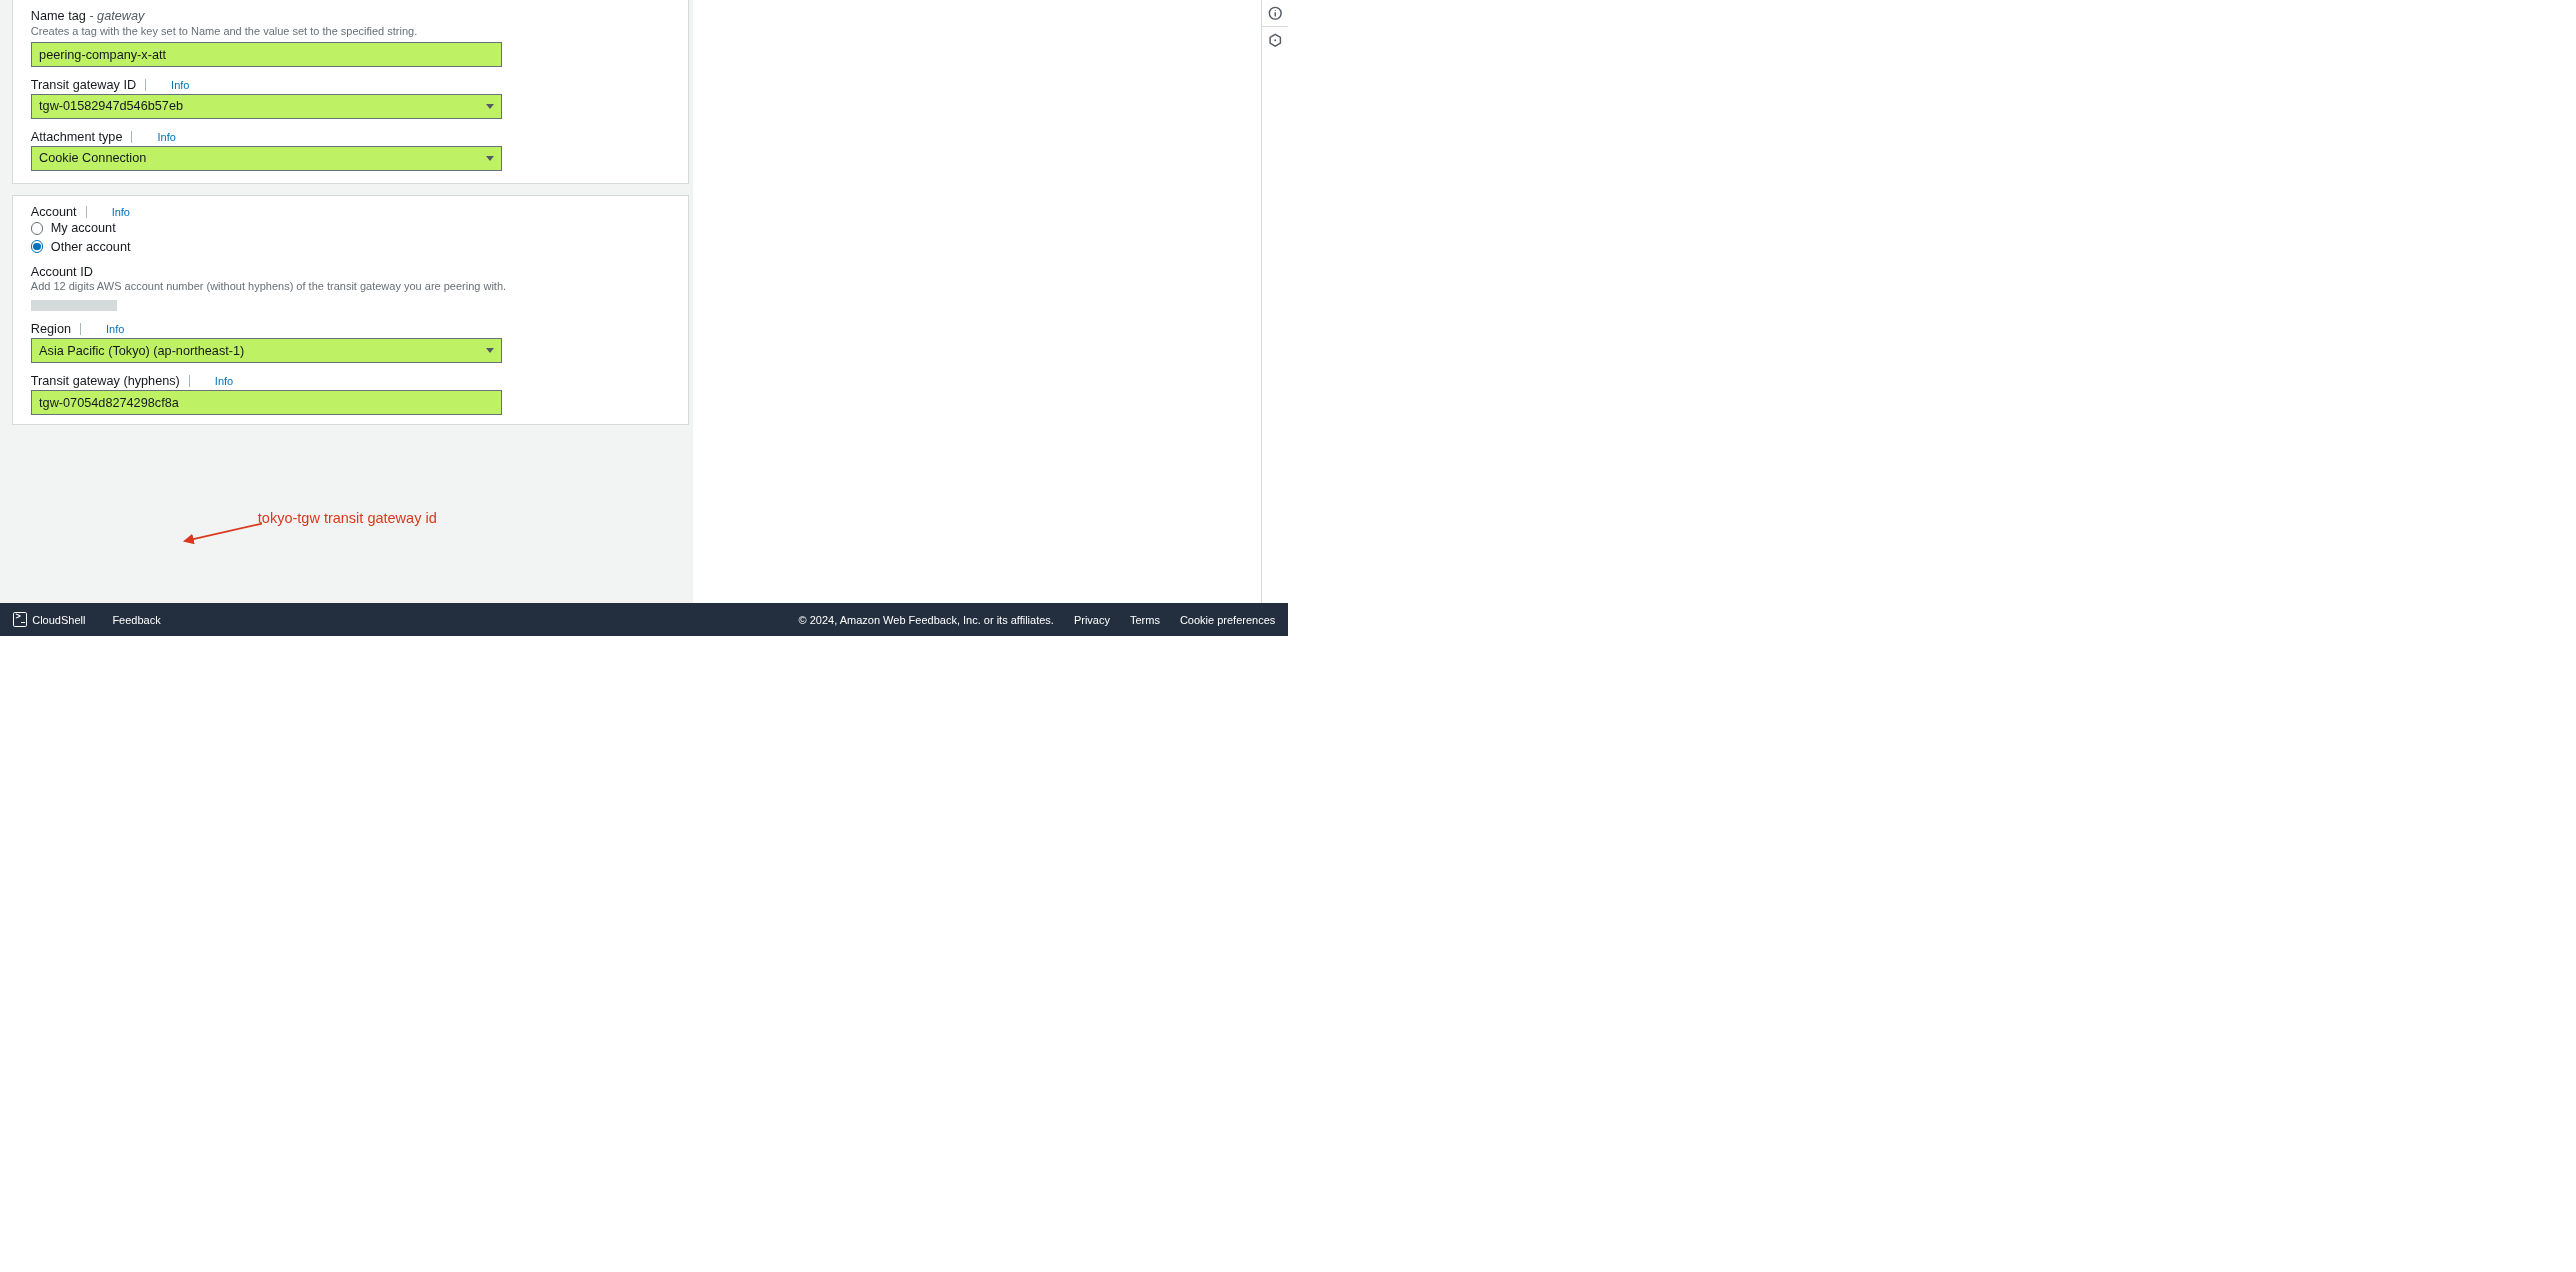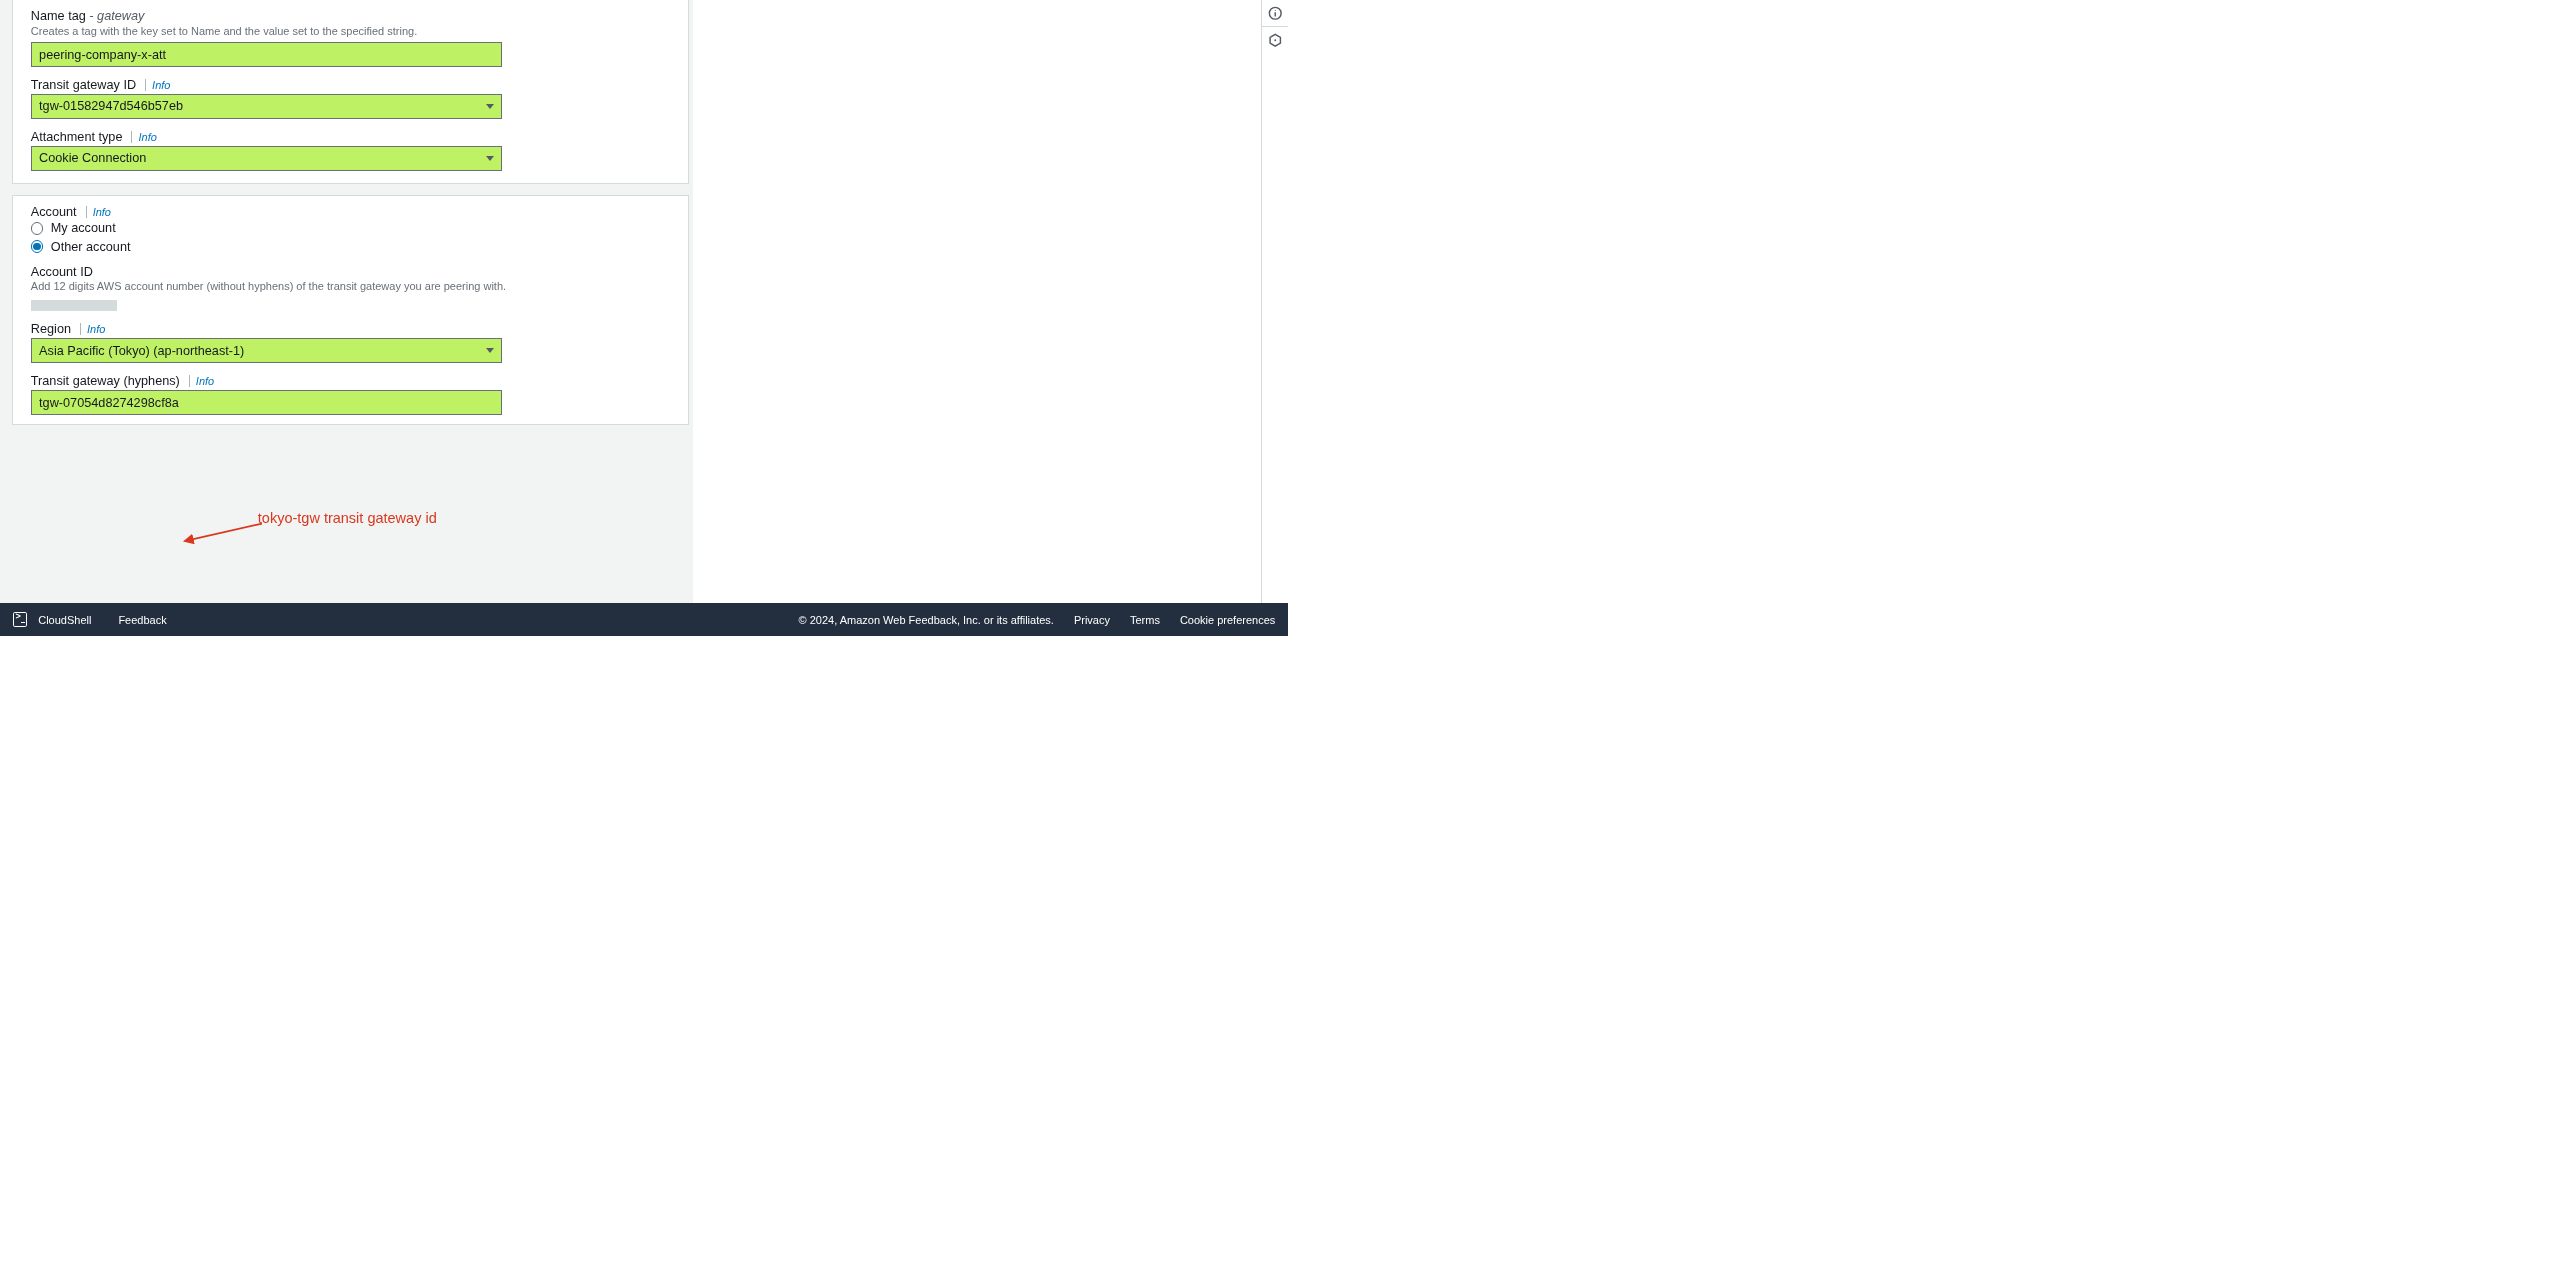--- a/index.html
+++ b/index.html
@@ -50,22 +50,21 @@
     gap: 9px;
     margin-bottom: 1.8px;
   }
   .label-text { font-size: 12.7px; color: #16191f; }
   .optional-suffix { font-style: italic; color: #545b64; }
   .info-link {
     color: #0073bb;
     font-size: 11px;
     cursor: pointer;
     border-left: 0.9px solid #aab7b8;
-    padding-left: 6px;
-    font-style: italic;
+    padding-left: 25px;
   }
   .help-text {
     font-size: 11px;
     color: #687078;
     margin-bottom: 5.4px;
   }
   input.text-input, .select-like {
     width: 471px;
     height: 25px;
     border: 0.9px solid #687078;
@@ -149,21 +148,21 @@
     color: #fff;
     display: flex;
     align-items: center;
     justify-content: space-between;
     padding: 0 12.7px;
     font-size: 11px;
   }
   .footer .left, .footer .right { display: flex; align-items: center; gap: 20px; }
   .footer .left { gap: 27px; }
   .footer a, .footer span { color: #fff; text-decoration: none; cursor: pointer; }
-  .cloudshell-group { display: flex; align-items: center; gap: 11px; cursor: pointer;}
+  .cloudshell-group { display: flex; align-items: center; gap: 5px; cursor: pointer;}
   .cloudshell-icon {
     width: 14.5px; height: 14.5px;
     border: 1.4px solid #fff;
     border-radius: 1.8px;
     position: relative;
   }
   .cloudshell-icon::before {
     content: ">";
     position: absolute;
     left: 1.8px; top: -1.8px;

